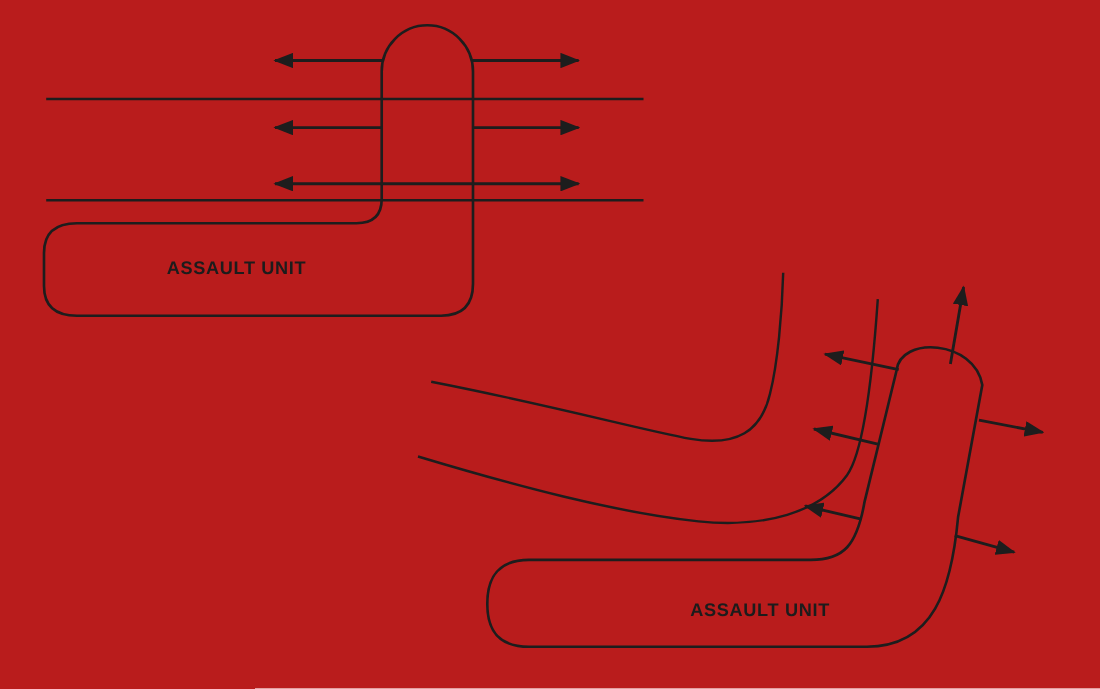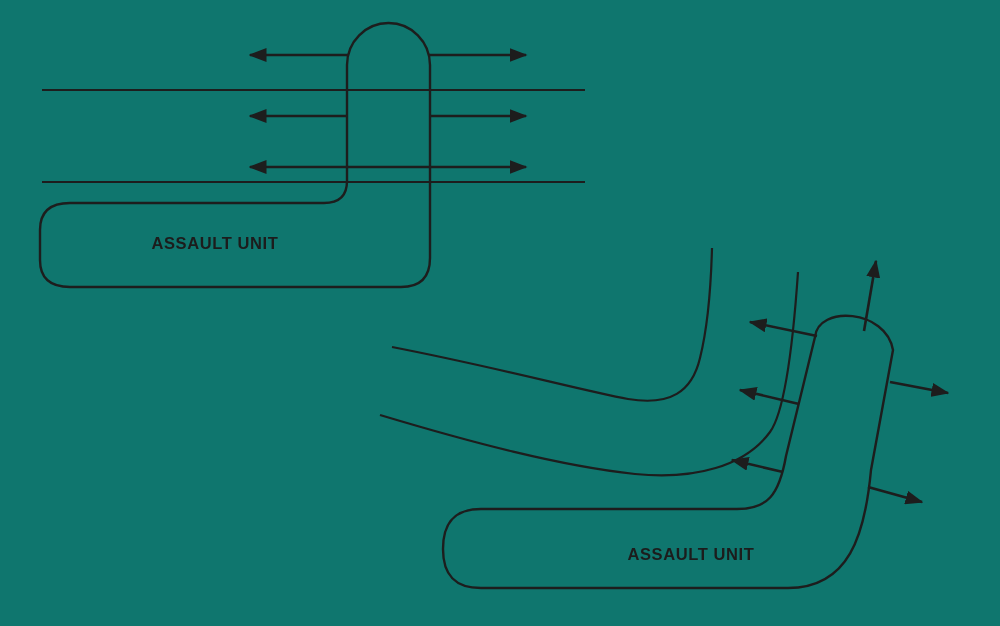--- a/index.html
+++ b/index.html
@@ -4,21 +4,21 @@
 <style>
   html, body {
     margin: 0;
     padding: 0;
     background: #ffffff;
   }
   .canvas {
     position: relative;
     width: 1000px;
     height: 626px;
-    background: #0f766e;
+    background: #b91c1c;
     overflow: hidden;
   }
   svg { display: block; }
   .ln {
     fill: none;
     stroke: #1d1d1d;
     stroke-width: 2.2;
     stroke-linecap: butt;
     stroke-linejoin: round;
   }

